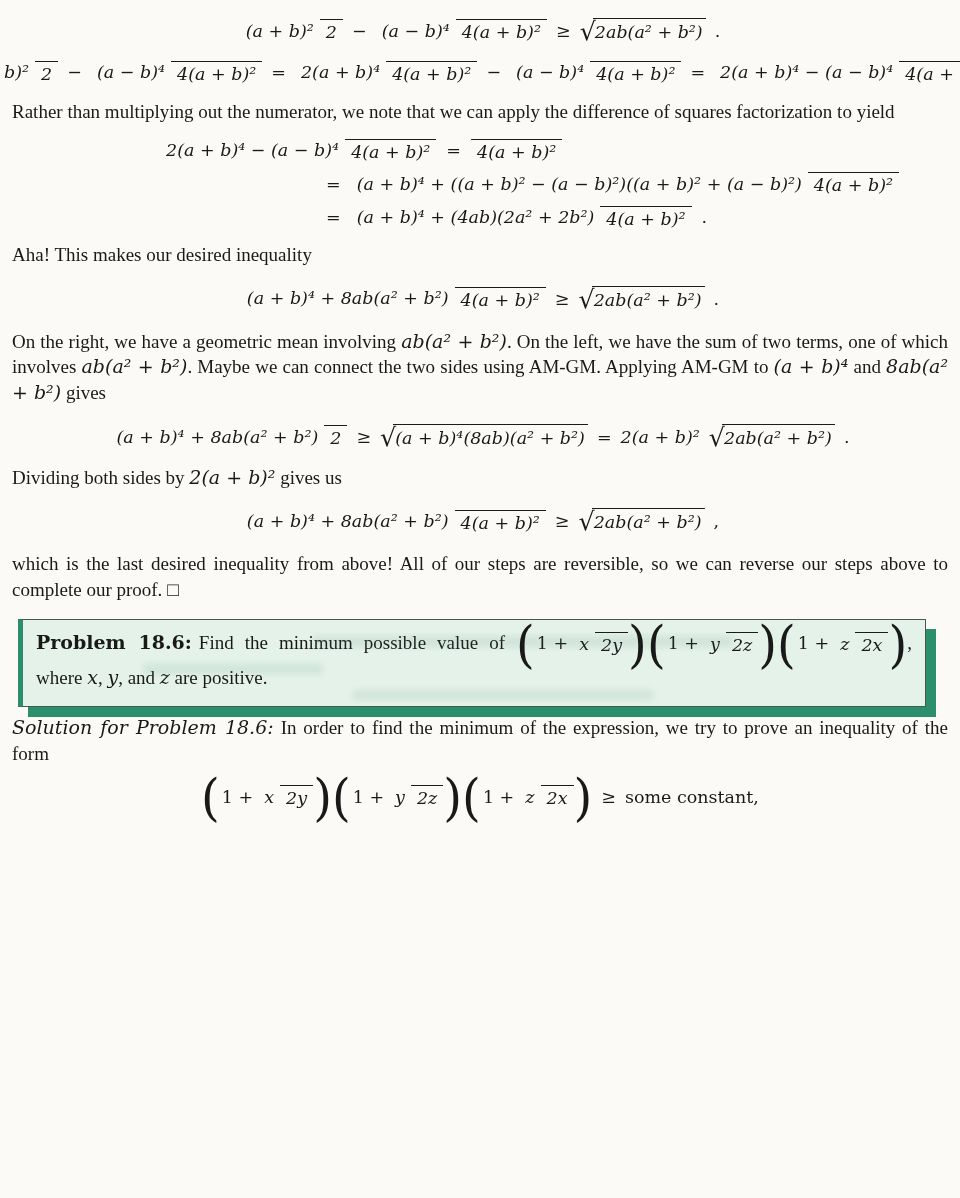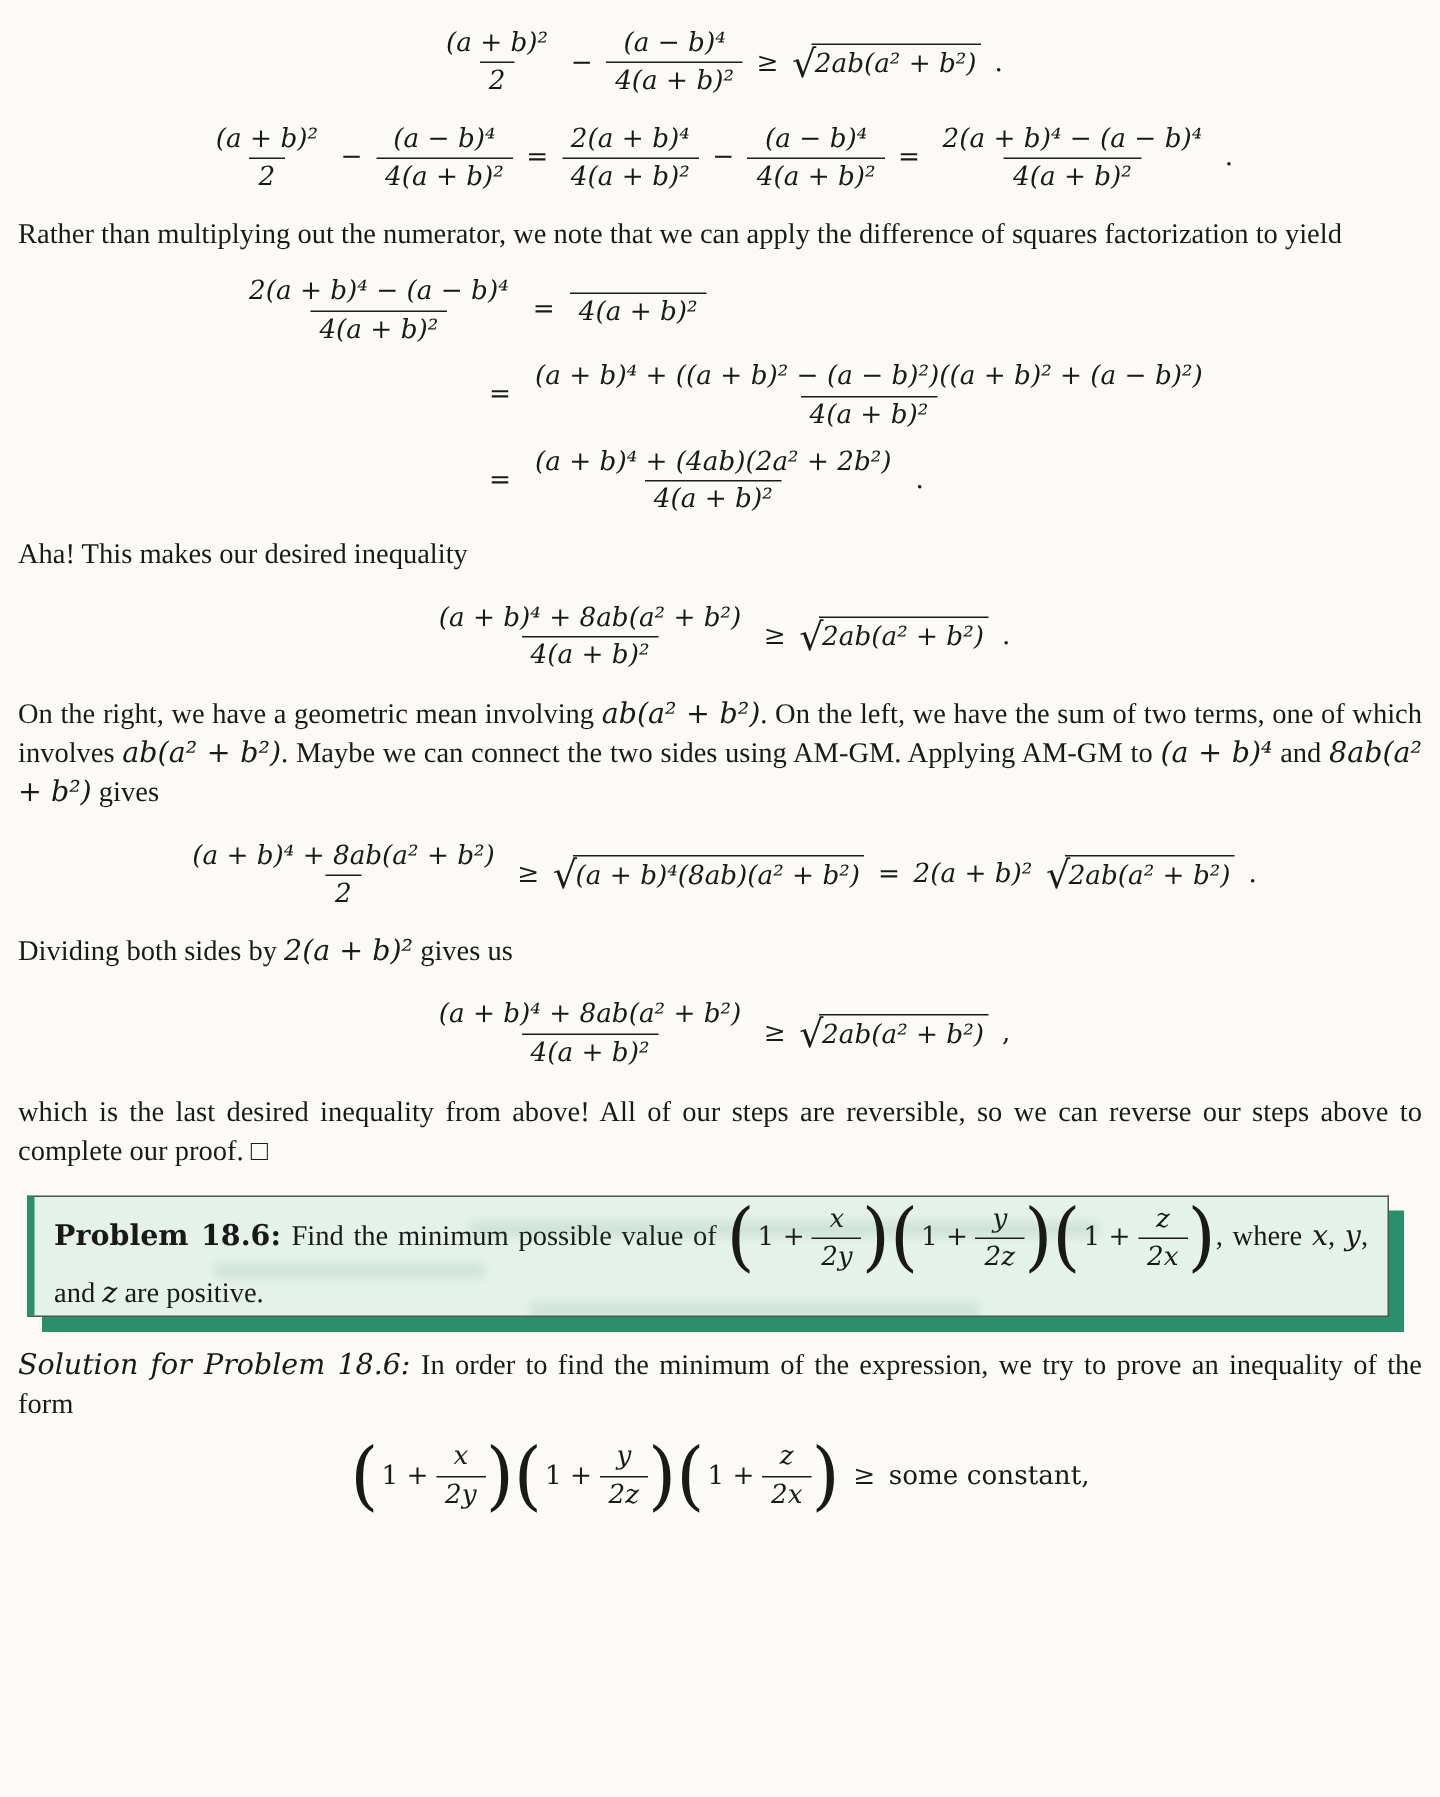--- a/index.html
+++ b/index.html
@@ -20,45 +20,45 @@
     font-family:"DejaVu Serif",serif;font-style:italic;font-size:17.5px;
     line-height:1.3;
   }
   .m-eq1{margin:9px 0 7px;}
   .m-eq2{margin:16px 0 14px;}
   .m-eq4{margin:18px 0 16px;}
   .m-eq5{margin:18px 0 14px;}
   .m-eq6{margin:18px 0 16px;}
   .m-eq8{margin:10px 0 0;}
   .op,.rel,.end,.rm{font-style:normal;}
-  .frac{display:inline-flex;flex-direction:column;align-items:center;line-height:1.28;}
+  .frac{display:inline-flex;flex-direction:row;align-items:center;line-height:1.28;}
   .frac .num{padding:0 6px 1px;white-space:nowrap;}
   .frac .den{border-top:1.6px solid #1b1b1b;padding:1px 6px 0;white-space:nowrap;}
   .sqrt{display:inline-flex;align-items:flex-start;}
   .sqrt .sign{font-style:normal;font-size:1.45em;line-height:1.05;margin-right:-3px;}
   .sqrt .body{border-top:1.7px solid #1b1b1b;padding:2px 3px 0 2px;white-space:nowrap;}
   
   .eqalign{font-family:"DejaVu Serif",serif;font-style:italic;font-size:17.5px;margin:14px 0 12px;}
   .eqalign .row{display:flex;align-items:center;gap:10px;margin:9px 0;}
   .eqalign .r1{margin-left:148px;}
   .eqalign .r23{margin-left:314px;}
   
   .prod{display:inline-flex;align-items:center;font-family:"DejaVu Serif",serif;font-style:italic;font-size:17.5px;vertical-align:middle;}
   .fac{display:inline-flex;align-items:center;}
   .bp{font-style:normal;font-weight:400;font-size:275%;line-height:.85;transform:scaleY(1.04);}
   .oneplus{font-style:normal;margin:0 5px 0 2px;white-space:nowrap;}
   
   .problem-box{
     position:relative;
-    margin:16px 22px 20px 6px;
+    margin:16px 22px 8px 6px;
     background:#e4f2ea;
     border:1.5px solid #49584f;
     border-left:5px solid #2b8e6c;
     box-shadow:10px 10px 0 0 #2b8e6c;
-    padding:4px 13px 2px 13px;
+    padding:4px 13px 16px 13px;
     text-align:justify;
   }
   .problem-box .bleed{position:absolute;background:rgba(70,130,110,.12);filter:blur(3px);border-radius:3px;}
   .bleed.b1{top:16px;left:290px;width:420px;height:11px;}
   .bleed.b2{top:44px;left:120px;width:180px;height:10px;}
   .bleed.b3{top:70px;left:330px;width:300px;height:10px;}
   .sol-label{font-style:italic;font-family:"DejaVu Serif",serif;}
   .after-label{margin-left:7px;}
 </style>
 </head>

